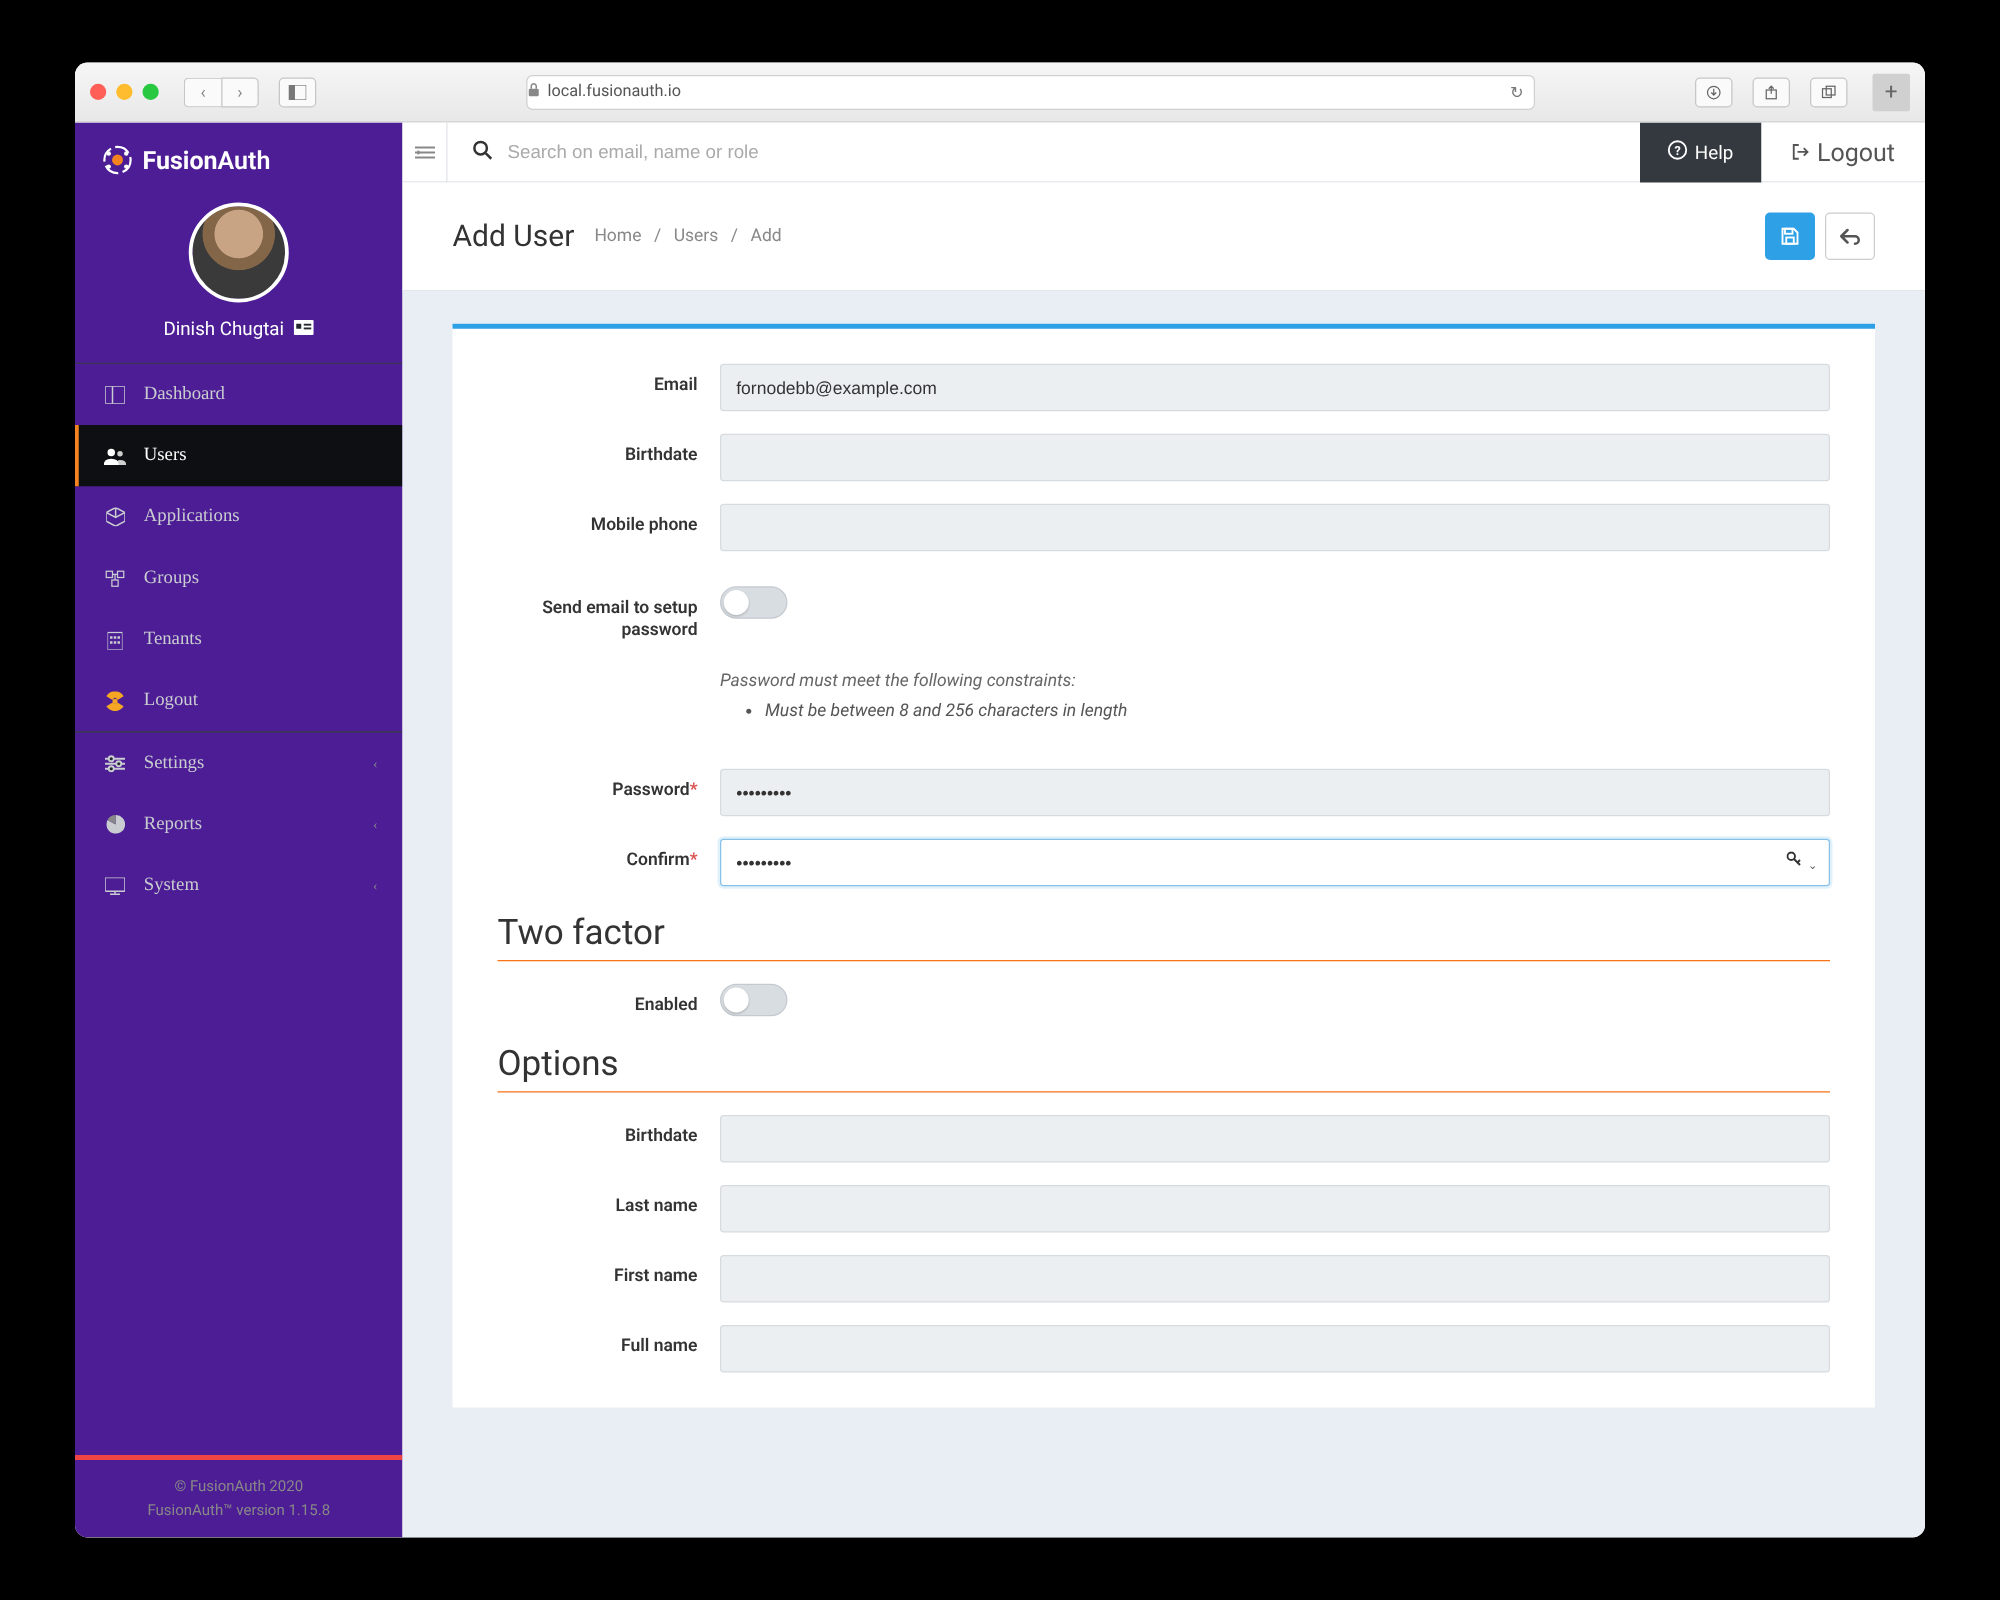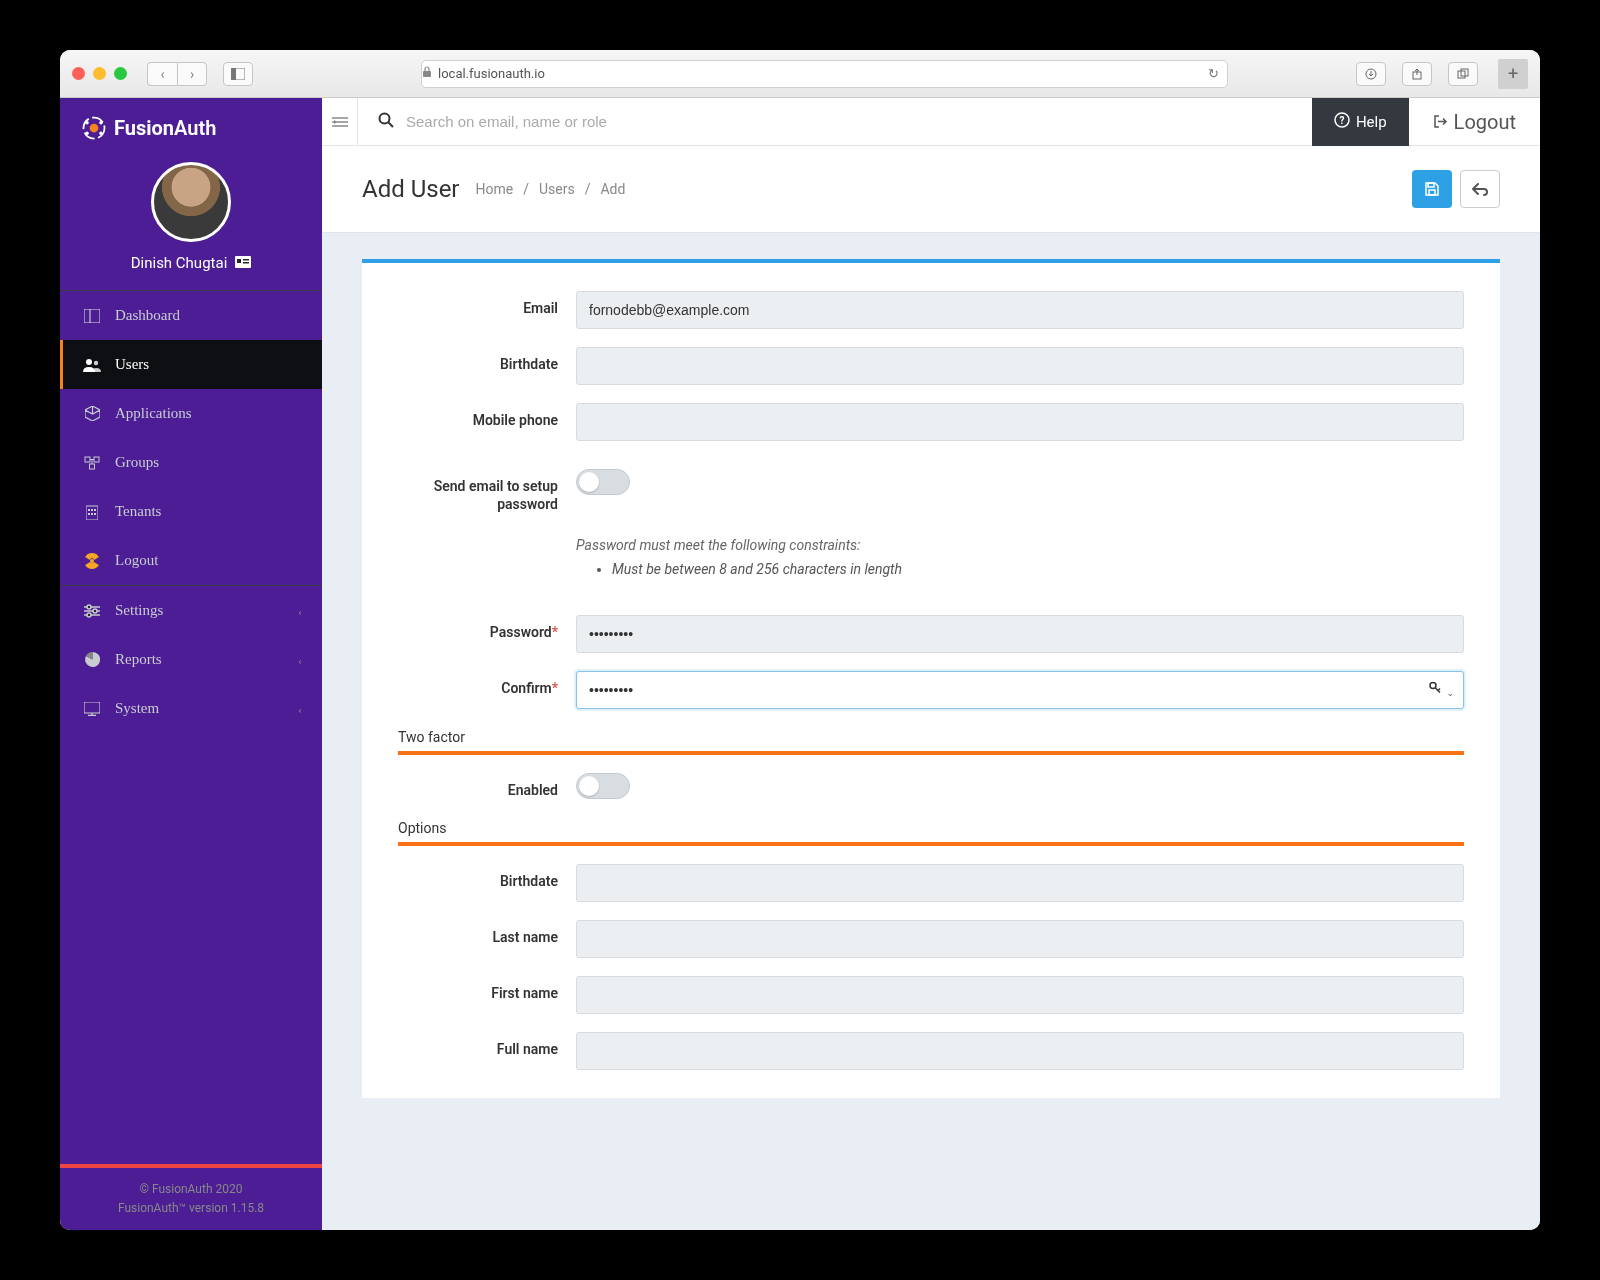--- a/index.html
+++ b/index.html
@@ -261,24 +261,24 @@
 }
 .hint-list {
   list-style: disc;
   padding-left: 36px;
   font-style: italic;
   color: #555;
   font-size: 14px;
   margin-bottom: 20px;
 }
 .section-heading {
-  font-size: 14px;
+  font-size: 28px;
   font-weight: 400;
   color: #333;
-  border-bottom: 4px solid #f97316;
+  border-bottom: 1px solid #f97316;
   padding-bottom: 6px;
   margin: 20px 0 18px;
 }
 .key-indicator {
   position: absolute;
   right: 10px; top: 50%; transform: translateY(-50%);
   color: #555; font-size: 13px;
 }
 .rel { position: relative; }
 </style>

